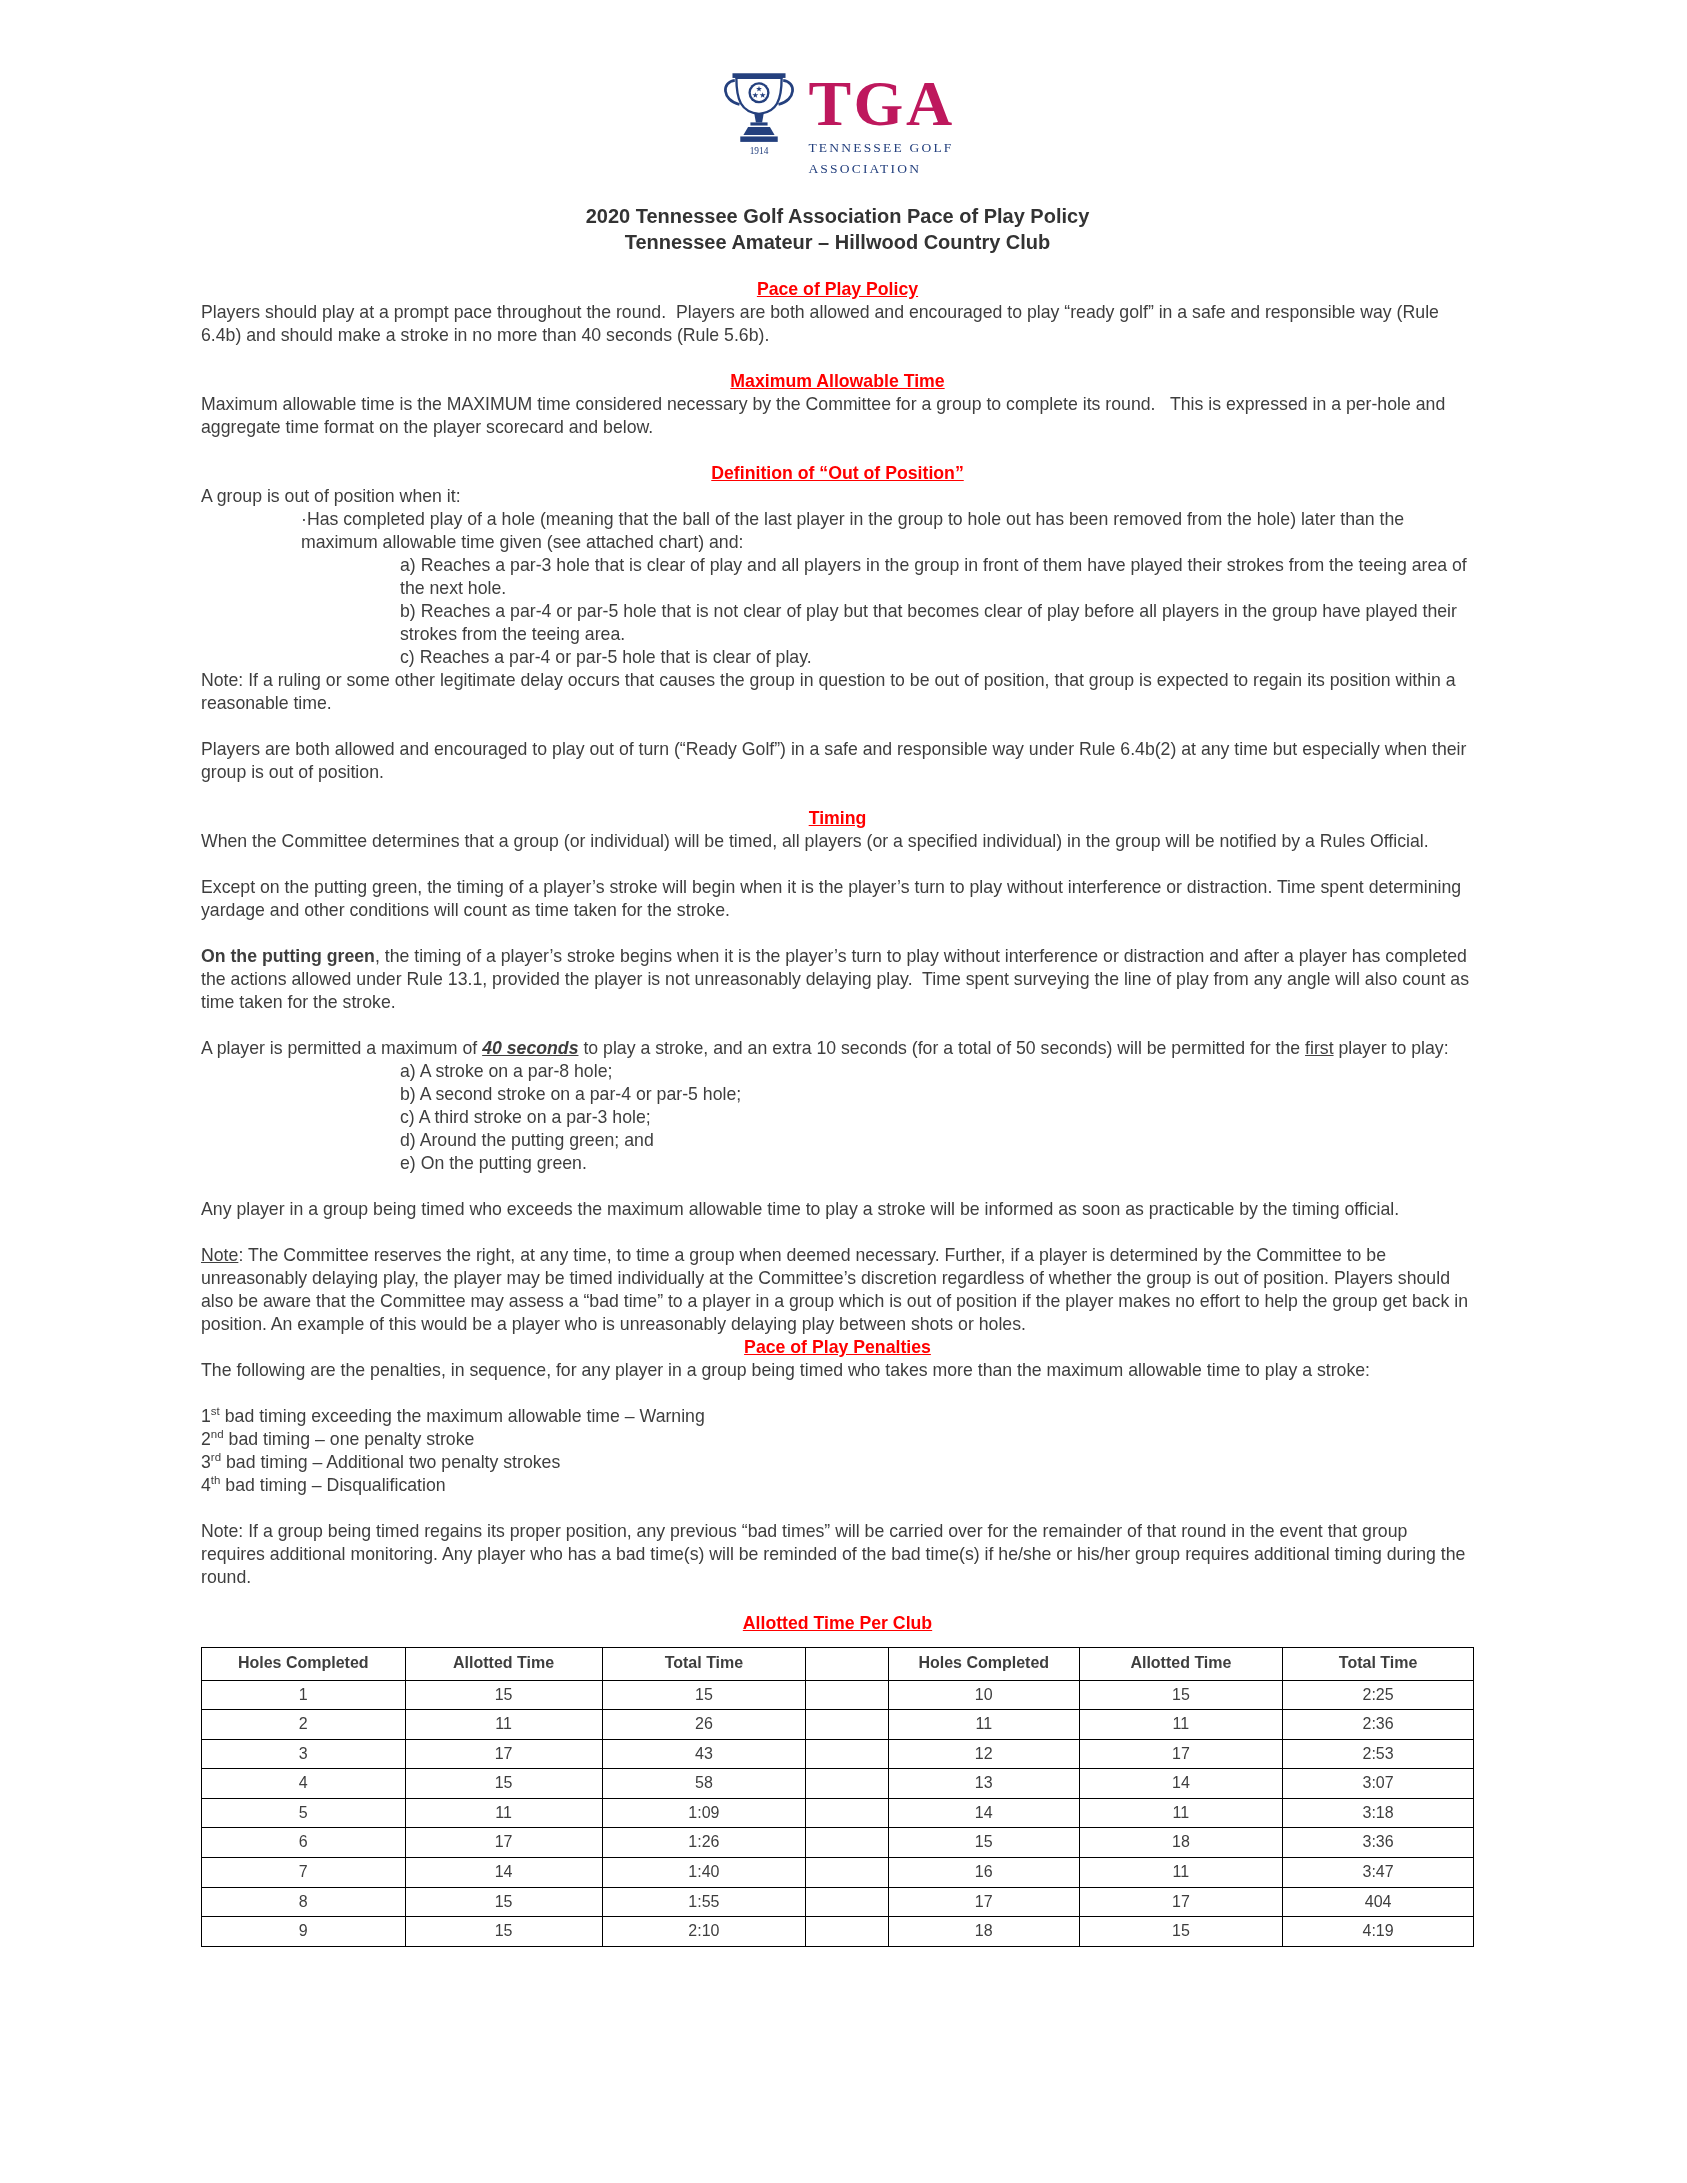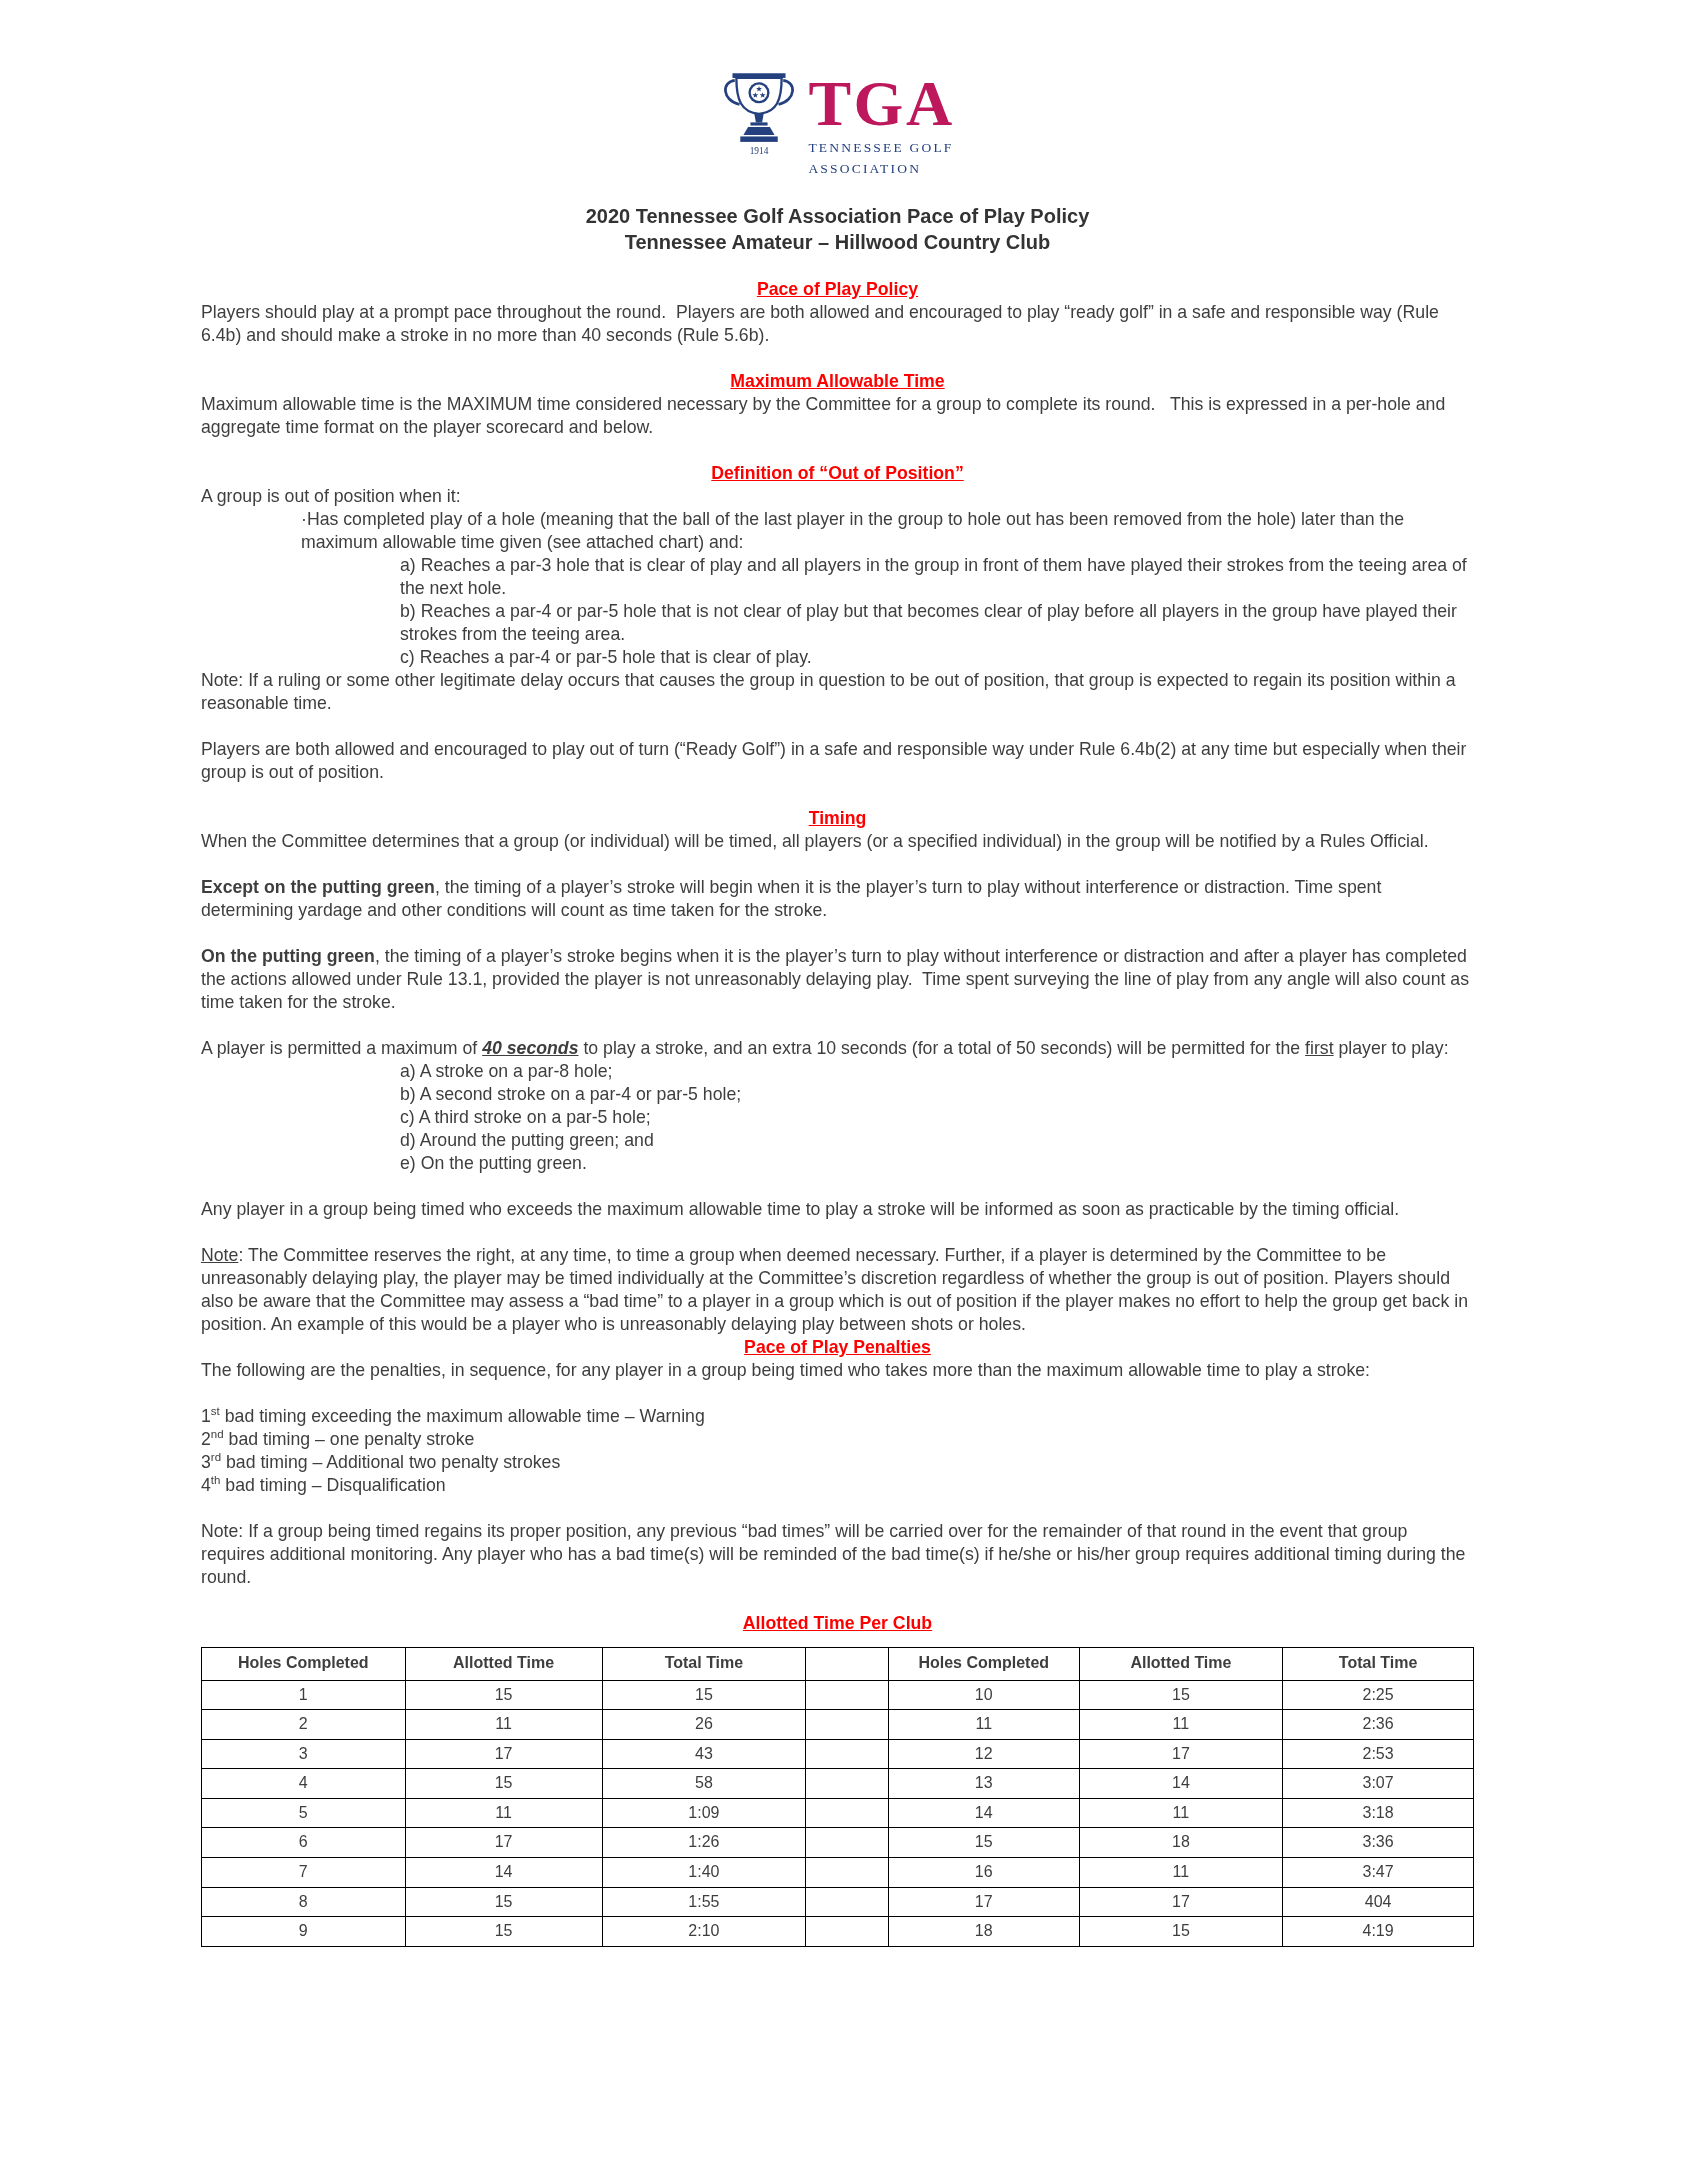--- a/index.html
+++ b/index.html
@@ -105,26 +105,26 @@
   <div class="para"><span>A group is out of position when it:</span></div>
   <div class="para ind1"><span>·Has completed play of a hole (meaning that the ball of the last player in the group to hole out has been removed from the hole) later than the maximum allowable time given (see attached chart) </span><span style="">and:</span></div>
   <div class="para ind2"><span>a) Reaches a par-3 hole that is clear of play and all players in the group in front of them have played their strokes from the teeing area of the next hole.</span></div>
   <div class="para ind2"><span>b) Reaches a par-4 or par-5 hole that is not clear of play but that becomes clear of play before all players in the group have played their strokes from the teeing area.</span></div>
   <div class="para ind2"><span>c) Reaches a par-4 or par-5 hole that is clear of play.</span></div>
   <div class="para"><span>Note: If a ruling or some other legitimate delay occurs that causes the group in question to be out of position, that group is expected to regain its position within a reasonable time.</span></div>
   <div class="para mt"><span>Players are both allowed and encouraged to play out of turn (“Ready Golf”) in a safe and responsible way under Rule 6.4b(2) at any time but especially when their group is out of position.</span></div>
 
   <h2 class="sec">Timing</h2>
   <div class="para"><span>When the Committee determines that a group (or individual) will be timed, all players (or a specified individual) in the group will be notified by a Rules Official.</span></div>
-  <div class="para mt"><span style="font-weight: bold;">Except on the putting green</span><span>, the timing of a player’s stroke will begin when it is the player’s turn to play without interference or distraction. Time spent determining yardage and other conditions will count as time taken for the stroke.</span></div>
+  <div class="para mt"><span style="font-weight: normal;">Except on the putting green</span><span>, the timing of a player’s stroke will begin when it is the player’s turn to play without interference or distraction. Time spent determining yardage and other conditions will count as time taken for the stroke.</span></div>
   <div class="para mt"><span style="font-weight: bold;">On the putting green</span><span>, the timing of a player’s stroke begins when it is the player’s turn to play without interference or distraction and after a player has completed the actions allowed under Rule 13.1, provided the player is not unreasonably delaying play.  Time spent surveying the line of play from any angle will also count as time taken for the stroke.</span></div>
   <div class="para mt"><span>A player is permitted a maximum of </span><span style="font-weight: bold; text-decoration: underline; font-style: italic;">40 seconds</span><span> to play a stroke, and an extra 10 seconds (for a total of 50 seconds) will be permitted for the </span><span style="text-decoration: underline;">first</span><span> player to play:</span></div>
   <div class="para ind2"><span>a) A stroke on a par-8 hole;</span></div>
   <div class="para ind2"><span>b) A second stroke on a par-4 or par-5 hole;</span></div>
-  <div class="para ind2"><span>c) A third stroke on a par-5 hole;</span></div>
+  <div class="para ind2"><span>c) A third stroke on a par-3 hole;</span></div>
   <div class="para ind2"><span>d) Around the putting green; and</span></div>
   <div class="para ind2"><span>e) On the putting green.</span></div>
   <div class="para mt"><span>Any player in a group being timed who exceeds the maximum allowable time to play a stroke will be informed as soon as practicable by the timing official.</span></div>
   <div class="para mt"><span style="text-decoration: underline;">Note</span><span>: The Committee reserves the right, at any time, to time a group when deemed necessary. Further, if a player is determined by the Committee to be unreasonably delaying play, the player may be timed individually at the Committee’s discretion regardless of whether the group is out of position. Players should also be aware that the Committee may assess a “bad time” to a player in a group which is out of position if the player makes no effort to help the group get back in position. An example of this would be a player who is unreasonably delaying play between shots or holes.</span></div>
 
   <h2 class="sec nogap">Pace of Play Penalties</h2>
   <div class="para"><span>The following are the penalties, in sequence, for any player in a group being timed who takes more than the maximum allowable time to play a stroke:</span></div>
   <div class="para mt"><span>1</span><sup>st</sup><span> bad timing exceeding the maximum allowable time – Warning</span></div>
   <div class="para"><span>2</span><sup>nd</sup><span> bad timing – one penalty stroke</span></div>
   <div class="para"><span>3</span><sup>rd</sup><span> bad timing – Additional two penalty strokes</span></div>

